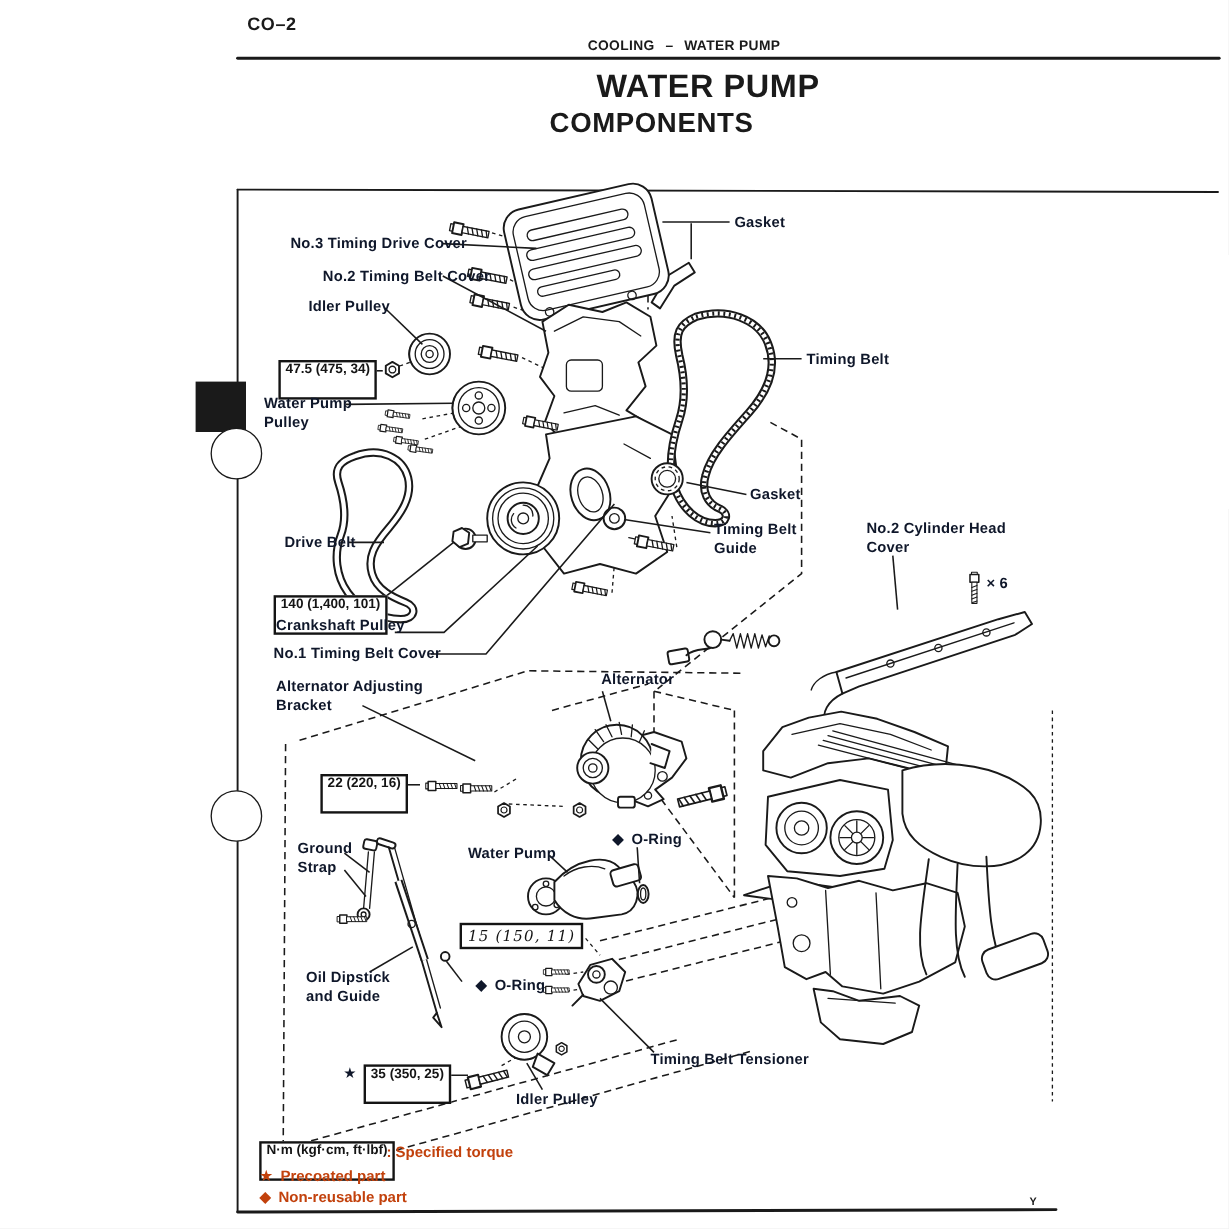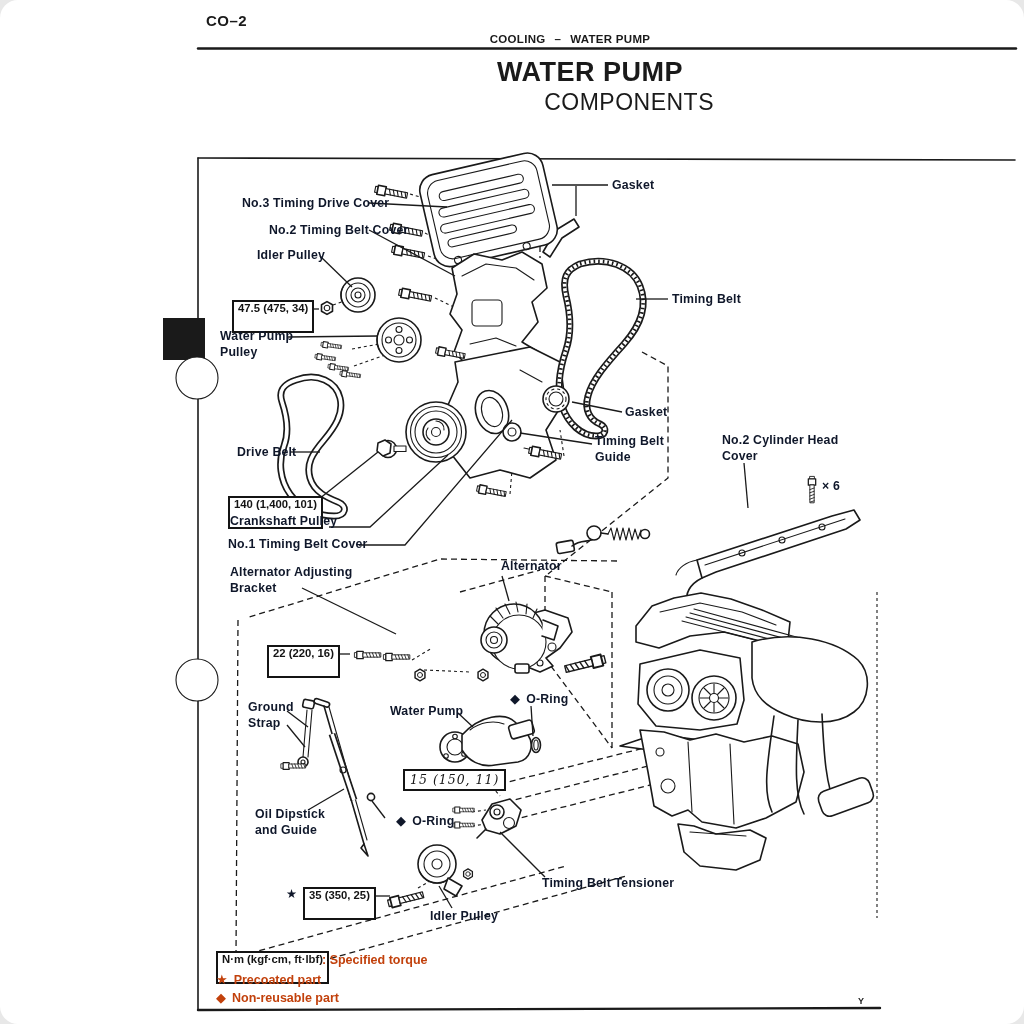--- a/index.html
+++ b/index.html
@@ -1,44 +1,44 @@
 <!DOCTYPE html>
 <html><head>
 <meta charset="utf-8">
 <style>
   html,body{margin:0;padding:0;background:#e8e8e8;}
   #page{position:relative;width:1024px;height:1024px;background:#ffffff;overflow:hidden;
-        font-family:"Liberation Sans","DejaVu Sans",sans-serif;color:#1a1a1a;border-radius:18px;}
+        font-family:"Liberation Sans","DejaVu Sans",sans-serif;color:#1a1a1a;}
   #art{position:absolute;left:0;top:0;z-index:1;}
   #art *{vector-effect:none;}
   .ln{stroke:#1a1a1a;fill:none;stroke-width:1.6;stroke-linecap:round;stroke-linejoin:round;}
   .thin{stroke-width:1.1;}
   .thick{stroke-width:2.4;}
   .leader{stroke:#1a1a1a;fill:none;stroke-width:1.3;}
   .dash{stroke:#1a1a1a;fill:none;stroke-width:1.3;stroke-dasharray:6 4;}
   .dot{stroke:#1a1a1a;fill:none;stroke-width:1.1;stroke-dasharray:3 3;}
   .fillk{fill:#1a1a1a;stroke:none;}
   .fw{fill:#ffffff;}
   .belt7{stroke:#1a1a1a;fill:none;stroke-width:7;}
   .belt4w{stroke:#ffffff;fill:none;stroke-width:3.6;}
   .teeth{stroke:#1a1a1a;fill:none;stroke-width:3.6;stroke-dasharray:1.6 3;}
   .txt{position:absolute;z-index:2;font-weight:bold;font-size:12.3px;line-height:1.28;
        white-space:pre-line;color:#0f172a;letter-spacing:.2px;}
   .tbox{position:absolute;z-index:2;border:2px solid #141414;background:#fff;
         font-weight:bold;font-size:11.3px;padding:0px 4px 17px 4px;color:#141414;white-space:nowrap;}
   .hand{font-family:"DejaVu Serif",serif;font-style:italic;font-weight:normal;font-size:12.5px;
-        letter-spacing:1px;padding:1px 5px 2px 5px;margin-left:20px;}
+        letter-spacing:1px;padding:1px 5px 2px 5px;}
   #code{position:absolute;left:206px;top:12px;font-size:15px;font-weight:bold;letter-spacing:.5px;z-index:2;}
   #crumb{position:absolute;left:420px;top:33px;width:300px;text-align:center;font-size:11.5px;
          font-weight:bold;z-index:2;letter-spacing:.3px;}
   #crumb .sep{margin:0 9px;}
   #t1{position:absolute;left:458px;top:57px;width:264px;text-align:center;font-size:27px;
       font-weight:bold;letter-spacing:.5px;z-index:2;}
-  #t2{position:absolute;left:458px;top:89px;width:256px;text-align:right;font-size:23px;
-      font-weight:normal;letter-spacing:.5px;z-index:2;}
+  #t2{position:absolute;left:458px;top:89px;width:256px;text-align:left;font-size:23px;
+      font-weight:bold;letter-spacing:.5px;z-index:2;}
   #figmark{position:absolute;left:858px;top:996px;font-size:9px;font-weight:bold;z-index:2;}
   .legrow{position:absolute;z-index:2;font-size:12.5px;font-weight:bold;color:#c2410c;}
   .glyph{display:inline-block;margin-right:6px;font-size:13px;}
 </style>
 </head>
 <body>
 
 <div id="page">
 
   <div id="code">CO–2</div>

